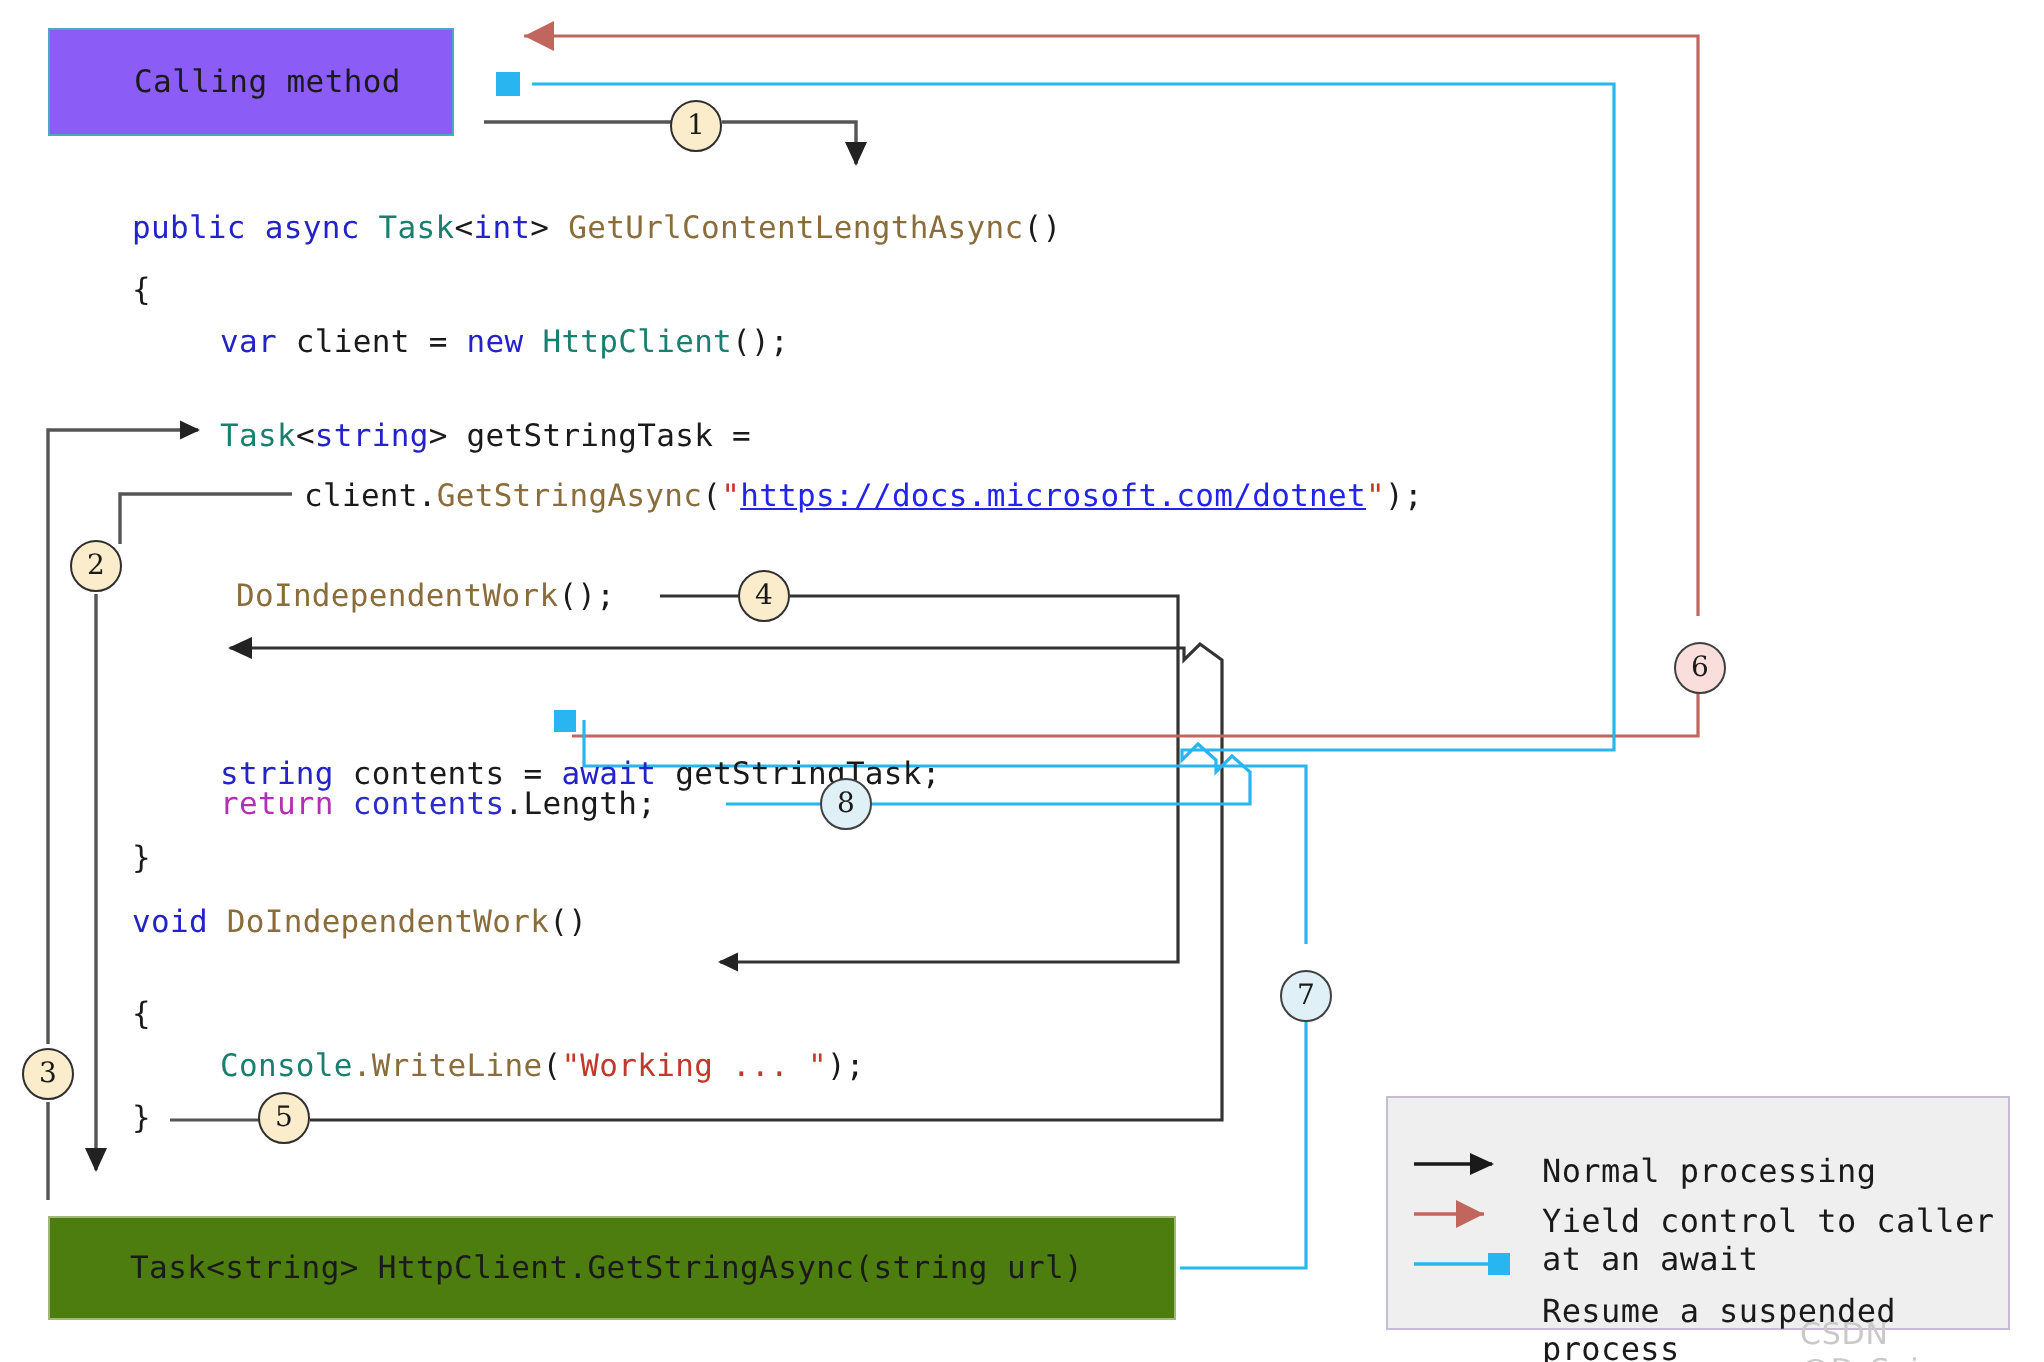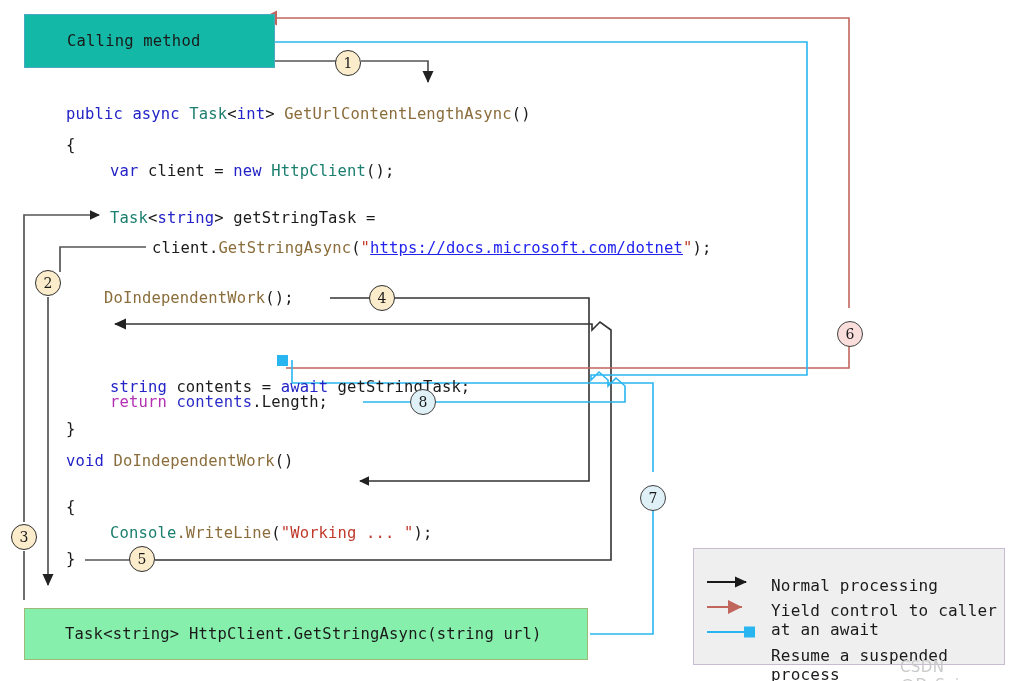--- a/index.html
+++ b/index.html
@@ -4,25 +4,25 @@
 <style>
   html,body{margin:0;padding:0;background:#ffffff;}
   body{width:1022px;height:681px;position:relative;overflow:hidden;
        font-family:"DejaVu Sans Mono","Liberation Mono",monospace;}
   #stage{position:absolute;left:0;top:0;width:1022px;height:681px;}
   svg.layer{position:absolute;left:0;top:0;width:1022px;height:681px;overflow:visible;}
   .codelayer{position:absolute;left:0;top:0;width:1022px;height:681px;}
 
   
   .box{position:absolute;box-sizing:border-box;display:flex;align-items:center;}
-  #calling-box{left:24px;top:14px;width:251px;height:54px;
-      background:#14b8a6;border:1.5px solid #4aa8bf;}
+  #calling-box{left:24px;top:14px;width:203px;height:54px;
+      background:#8b5cf6;border:1.5px solid #4aa8bf;}
   #calling-box .lbl{margin-left:42px;font-size:15.5px;color:#1a1a1a;letter-spacing:.2px;}
   #task-box{left:24px;top:608px;width:564px;height:52px;
-      background:#86efac;border:1.5px solid #9fb878;}
+      background:#4d7c0f;border:1.5px solid #9fb878;}
   #task-box .lbl{margin-left:40px;font-size:15.5px;color:#1a1a1a;letter-spacing:.2px;}
   .code-line{position:absolute;white-space:pre;font-size:15.5px;letter-spacing:.15px;}
   .kw{color:#2323c8;}
   .type{color:#1a7f6e;}
   .meth{color:#8a6d3b;}
   .pln{color:#1a1a1a;}
   .str{color:#c0392b;}
   .ret{color:#b32fb3;}
   .var{color:#2c2cc8;}
   .link{color:#2323ee;text-decoration:underline;}
@@ -119,21 +119,21 @@
     <div class="code-line" style="left:66px;top:105px;"><span class="kw">public</span><span class="pln"> </span><span class="kw">async</span><span class="pln"> </span><span class="type">Task</span><span class="pln">&lt;</span><span class="kw">int</span><span class="pln">&gt;</span><span class="pln"> </span><span class="meth">GetUrlContentLengthAsync</span><span class="pln">()</span></div>
 
     <div class="code-line" style="left:66px;top:136px;"><span class="pln">{</span></div>
 
     <div class="code-line" style="left:110px;top:162px;"><span class="kw">var</span><span class="pln"> client </span><span class="pln">= </span><span class="kw">new</span><span class="type"> HttpClient</span><span class="pln">()</span><span class="pln">;</span></div>
 
     <div class="code-line" style="left:110px;top:209px;"><span class="type">Task</span><span class="pln">&lt;</span><span class="kw">string</span><span class="pln">&gt;</span><span class="pln"> getStringTask </span><span class="pln">=</span></div>
 
     <div class="code-line" style="left:152px;top:239px;"><span class="pln">client.</span><span class="meth">GetStringAsync</span><span class="pln">(</span><span class="str">"</span><span class="link">https://docs.microsoft.com/dotnet</span><span class="str">"</span><span class="pln">);</span></div>
 
-    <div class="code-line" style="left:104px;top:289px;"><span class="meth">DoIndependentWork</span><span class="pln">()</span><span class="pln">;</span></div>
+    <div class="code-line" style="left:118px;top:289px;"><span class="meth">DoIndependentWork</span><span class="pln">()</span><span class="pln">;</span></div>
 
     <div class="code-line" style="left:110px;top:341px;margin-top:37px;"><span class="kw">string</span><span class="pln"> contents </span><span class="pln">= </span><span class="kw">await</span><span class="pln"> getStringTask;</span></div>
 
     <div class="code-line" style="left:110px;top:393px;"><span class="ret">return</span><span class="var"> contents</span><span class="pln">.Length;</span></div>
 
     <div class="code-line" style="left:66px;top:420px;"><span class="pln">}</span></div>
 
     <div class="code-line" style="left:66px;top:452px;"><span class="kw">void</span><span class="meth"> DoIndependentWork</span><span class="pln">()</span></div>
 
     <div class="code-line" style="left:66px;top:498px;"><span class="pln">{</span></div>

